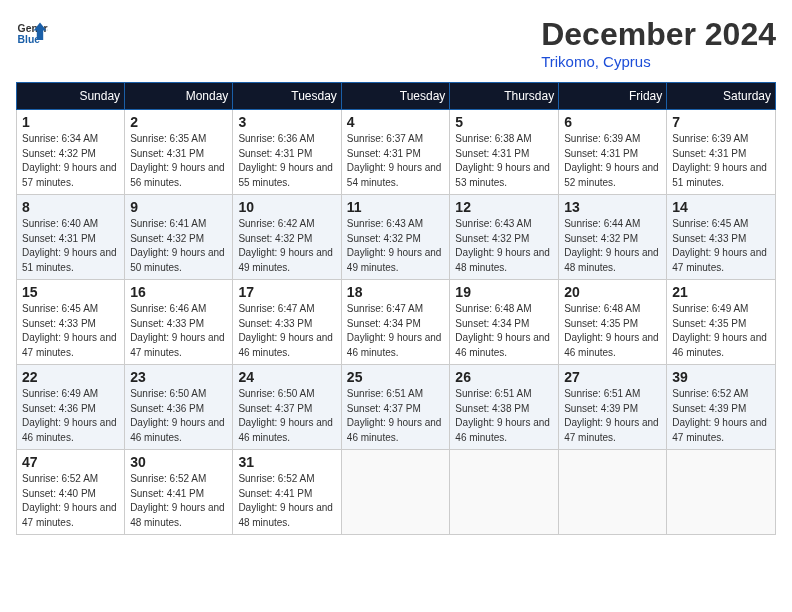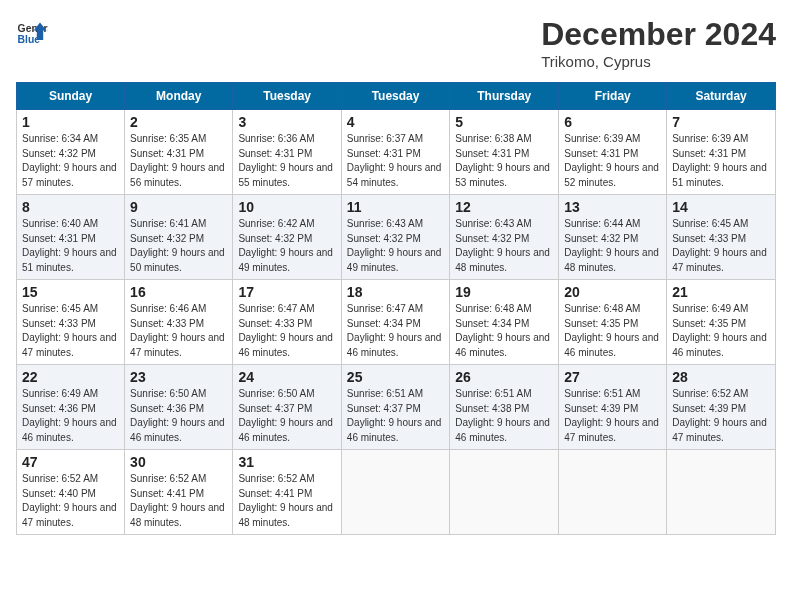--- a/index.html
+++ b/index.html
@@ -27,34 +27,34 @@
     }
     .title-area {
     }
     .month-title {
       font-size: 32px;
       font-weight: bold;
       color: #333;
     }
     .location {
       font-size: 15px;
-      color: #404040;
+      color: #1d4ed8;
     }
     .calendar {
       width: 100%;
       border-collapse: collapse;
       font-size: 10.5px;
     }
     .calendar thead th {
-      background-color: #0369a1;
+      background-color: #0f172a;
       color: #fff;
       padding: 6px 4px;
-      text-align: center;
+      text-align: right;
       font-size: 12px;
-      font-weight: bold;
+      font-weight: normal;
       border: 1px solid #1a5fa8;
     }
     .calendar tbody td {
       border: 1px solid #ccc;
       vertical-align: top;
       padding: 4px 5px;
       width: 113px;
       min-height: 80px;
       background: #fff;
     }
@@ -324,21 +324,21 @@
         </td>
         <td>
           <span class="day-number">27</span>
           <div class="day-info">
             Sunrise: 6:51 AM<br>
             Sunset: 4:39 PM<br>
             Daylight: 9 hours and 47 minutes.
           </div>
         </td>
         <td>
-          <span class="day-number">28</span>
+          <span class="day-number">39</span>
           <div class="day-info">
             Sunrise: 6:52 AM<br>
             Sunset: 4:39 PM<br>
             Daylight: 9 hours and 47 minutes.
           </div>
         </td>
       </tr>
       <tr>
         <td>
           <span class="day-number">47</span>

